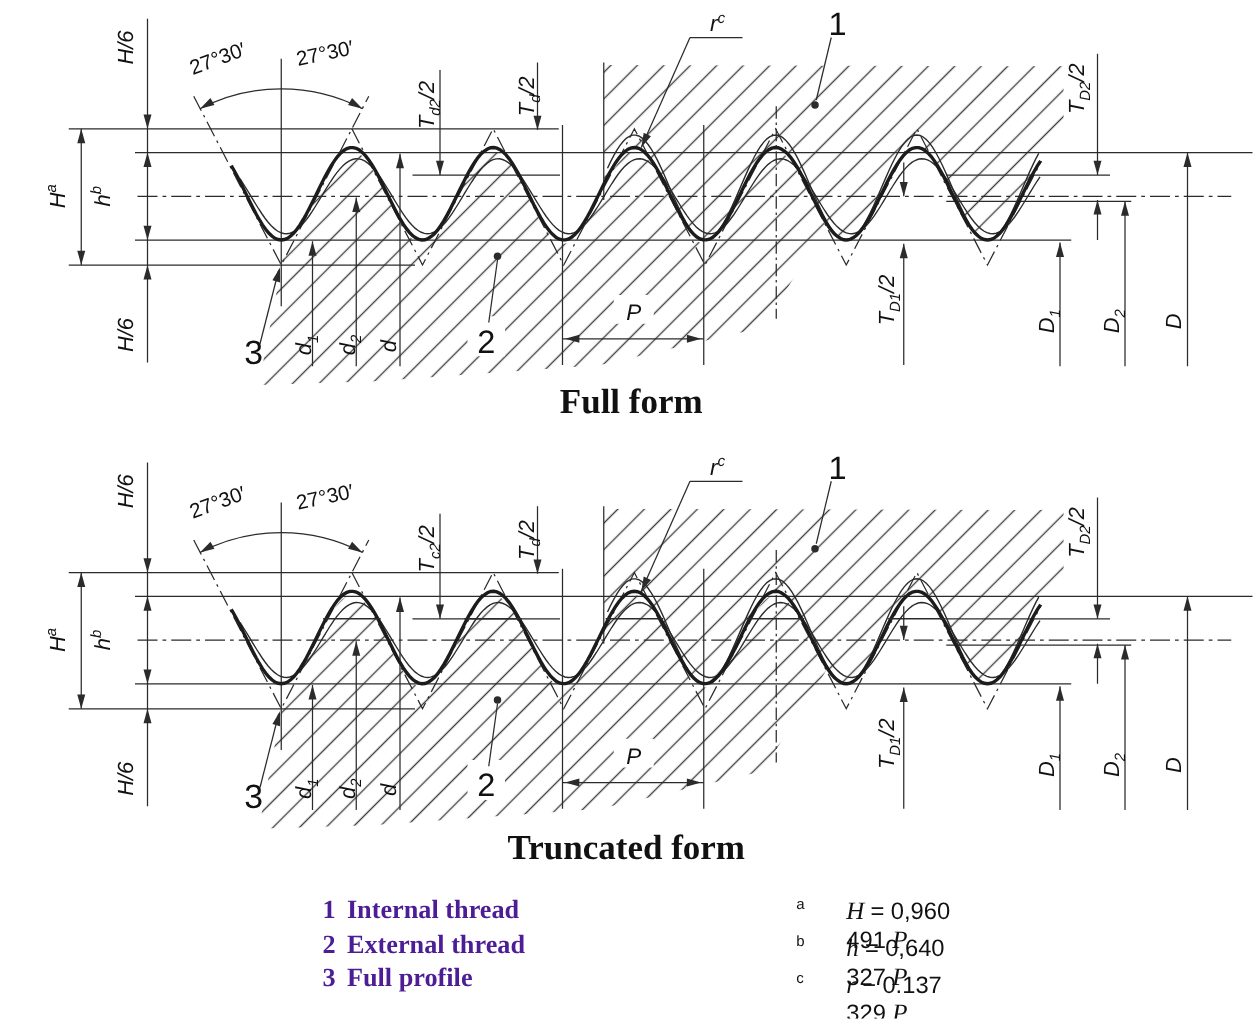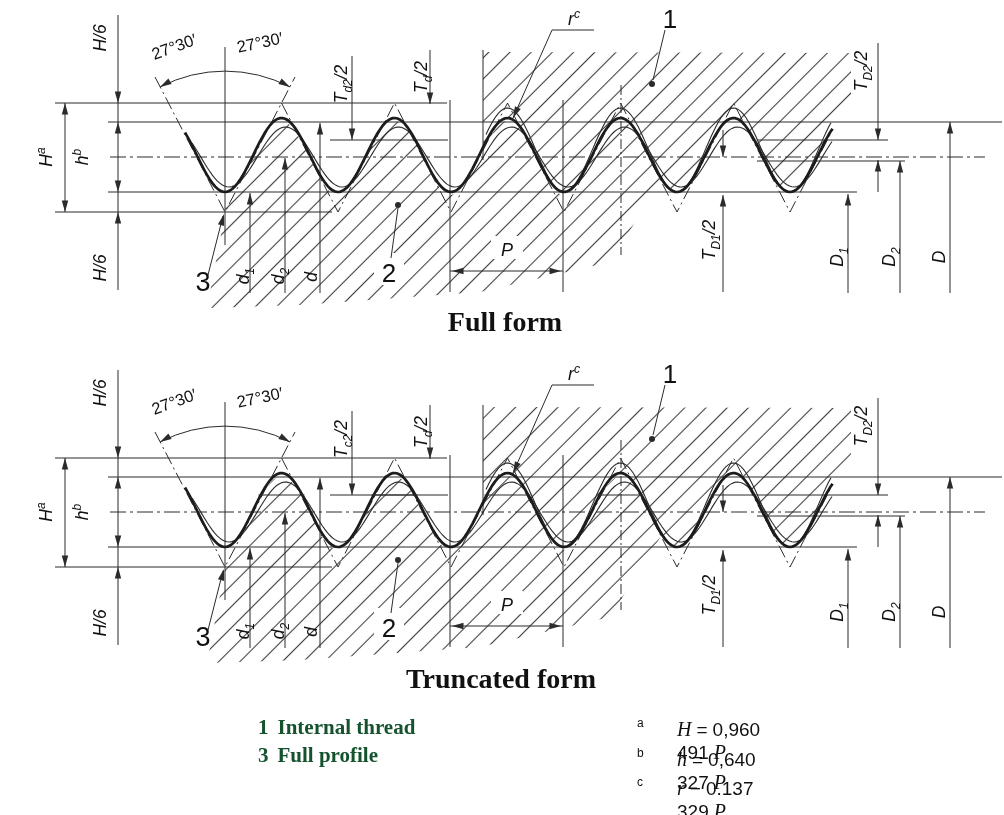--- a/index.html
+++ b/index.html
@@ -4,21 +4,21 @@
 <style>
   html,body{margin:0;padding:0;background:#fff;}
   .stage{position:relative;width:1004px;height:815px;background:#fff;overflow:hidden;
          font-family:"Liberation Sans",sans-serif;color:#111;}
   svg{position:absolute;left:0;top:0;}
   .caption{position:absolute;font-family:"Liberation Serif",serif;font-weight:bold;
            font-size:28px;text-align:center;color:#111;}
   #cap-full{left:380px;top:306px;width:250px;}
   #cap-trunc{left:361px;top:651px;width:280px;margin-top:12px;}
   .legend{position:absolute;left:258px;top:714px;font-family:"Liberation Serif",serif;
-          font-weight:bold;font-size:21px;line-height:27.5px;color:#14532d;}
+          font-weight:bold;font-size:21px;line-height:27.5px;color:#4c1d95;}
   .legend-item span.lnum{display:inline-block;margin-right:9px;}
   .footnotes{position:absolute;left:637px;top:716px;color:#111;}
   .fnrow{position:relative;height:29.5px;}
   .fnmark{position:absolute;left:0;top:0;font-size:12px;font-family:"Liberation Sans",sans-serif;}
   .fnformula{position:absolute;left:40px;top:2px;font-family:"Liberation Serif",serif;font-size:20px;}
   .fnvar{font-style:italic;font-family:"Liberation Serif",serif;}
   .fnnum{font-family:"Liberation Sans",sans-serif;font-size:19px;}
 </style>
 </head>
 <body>
@@ -234,20 +234,23 @@
     </svg>
 
   <div class="caption" id="cap-full">Full form</div>
   <div class="caption" id="cap-trunc">Truncated form</div>
 
   <div class="legend">
     <div class="legend-item">
       <span class="lnum">1</span><span>Internal thread</span>
     </div>
     <div class="legend-item">
+      <span class="lnum">2</span><span>External thread</span>
+    </div>
+    <div class="legend-item">
       <span class="lnum">3</span><span>Full profile</span>
     </div>
   </div>
 
   <div class="footnotes">
     <div class="fnrow">
       <span class="fnmark">a</span>
       <span class="fnformula"><span class="fnvar">H</span>&nbsp;<span class="fnnum">=</span>&nbsp;<span class="fnnum">0,960 491</span>&nbsp;<span class="fnvar">P</span></span>
     </div>
     <div class="fnrow">

